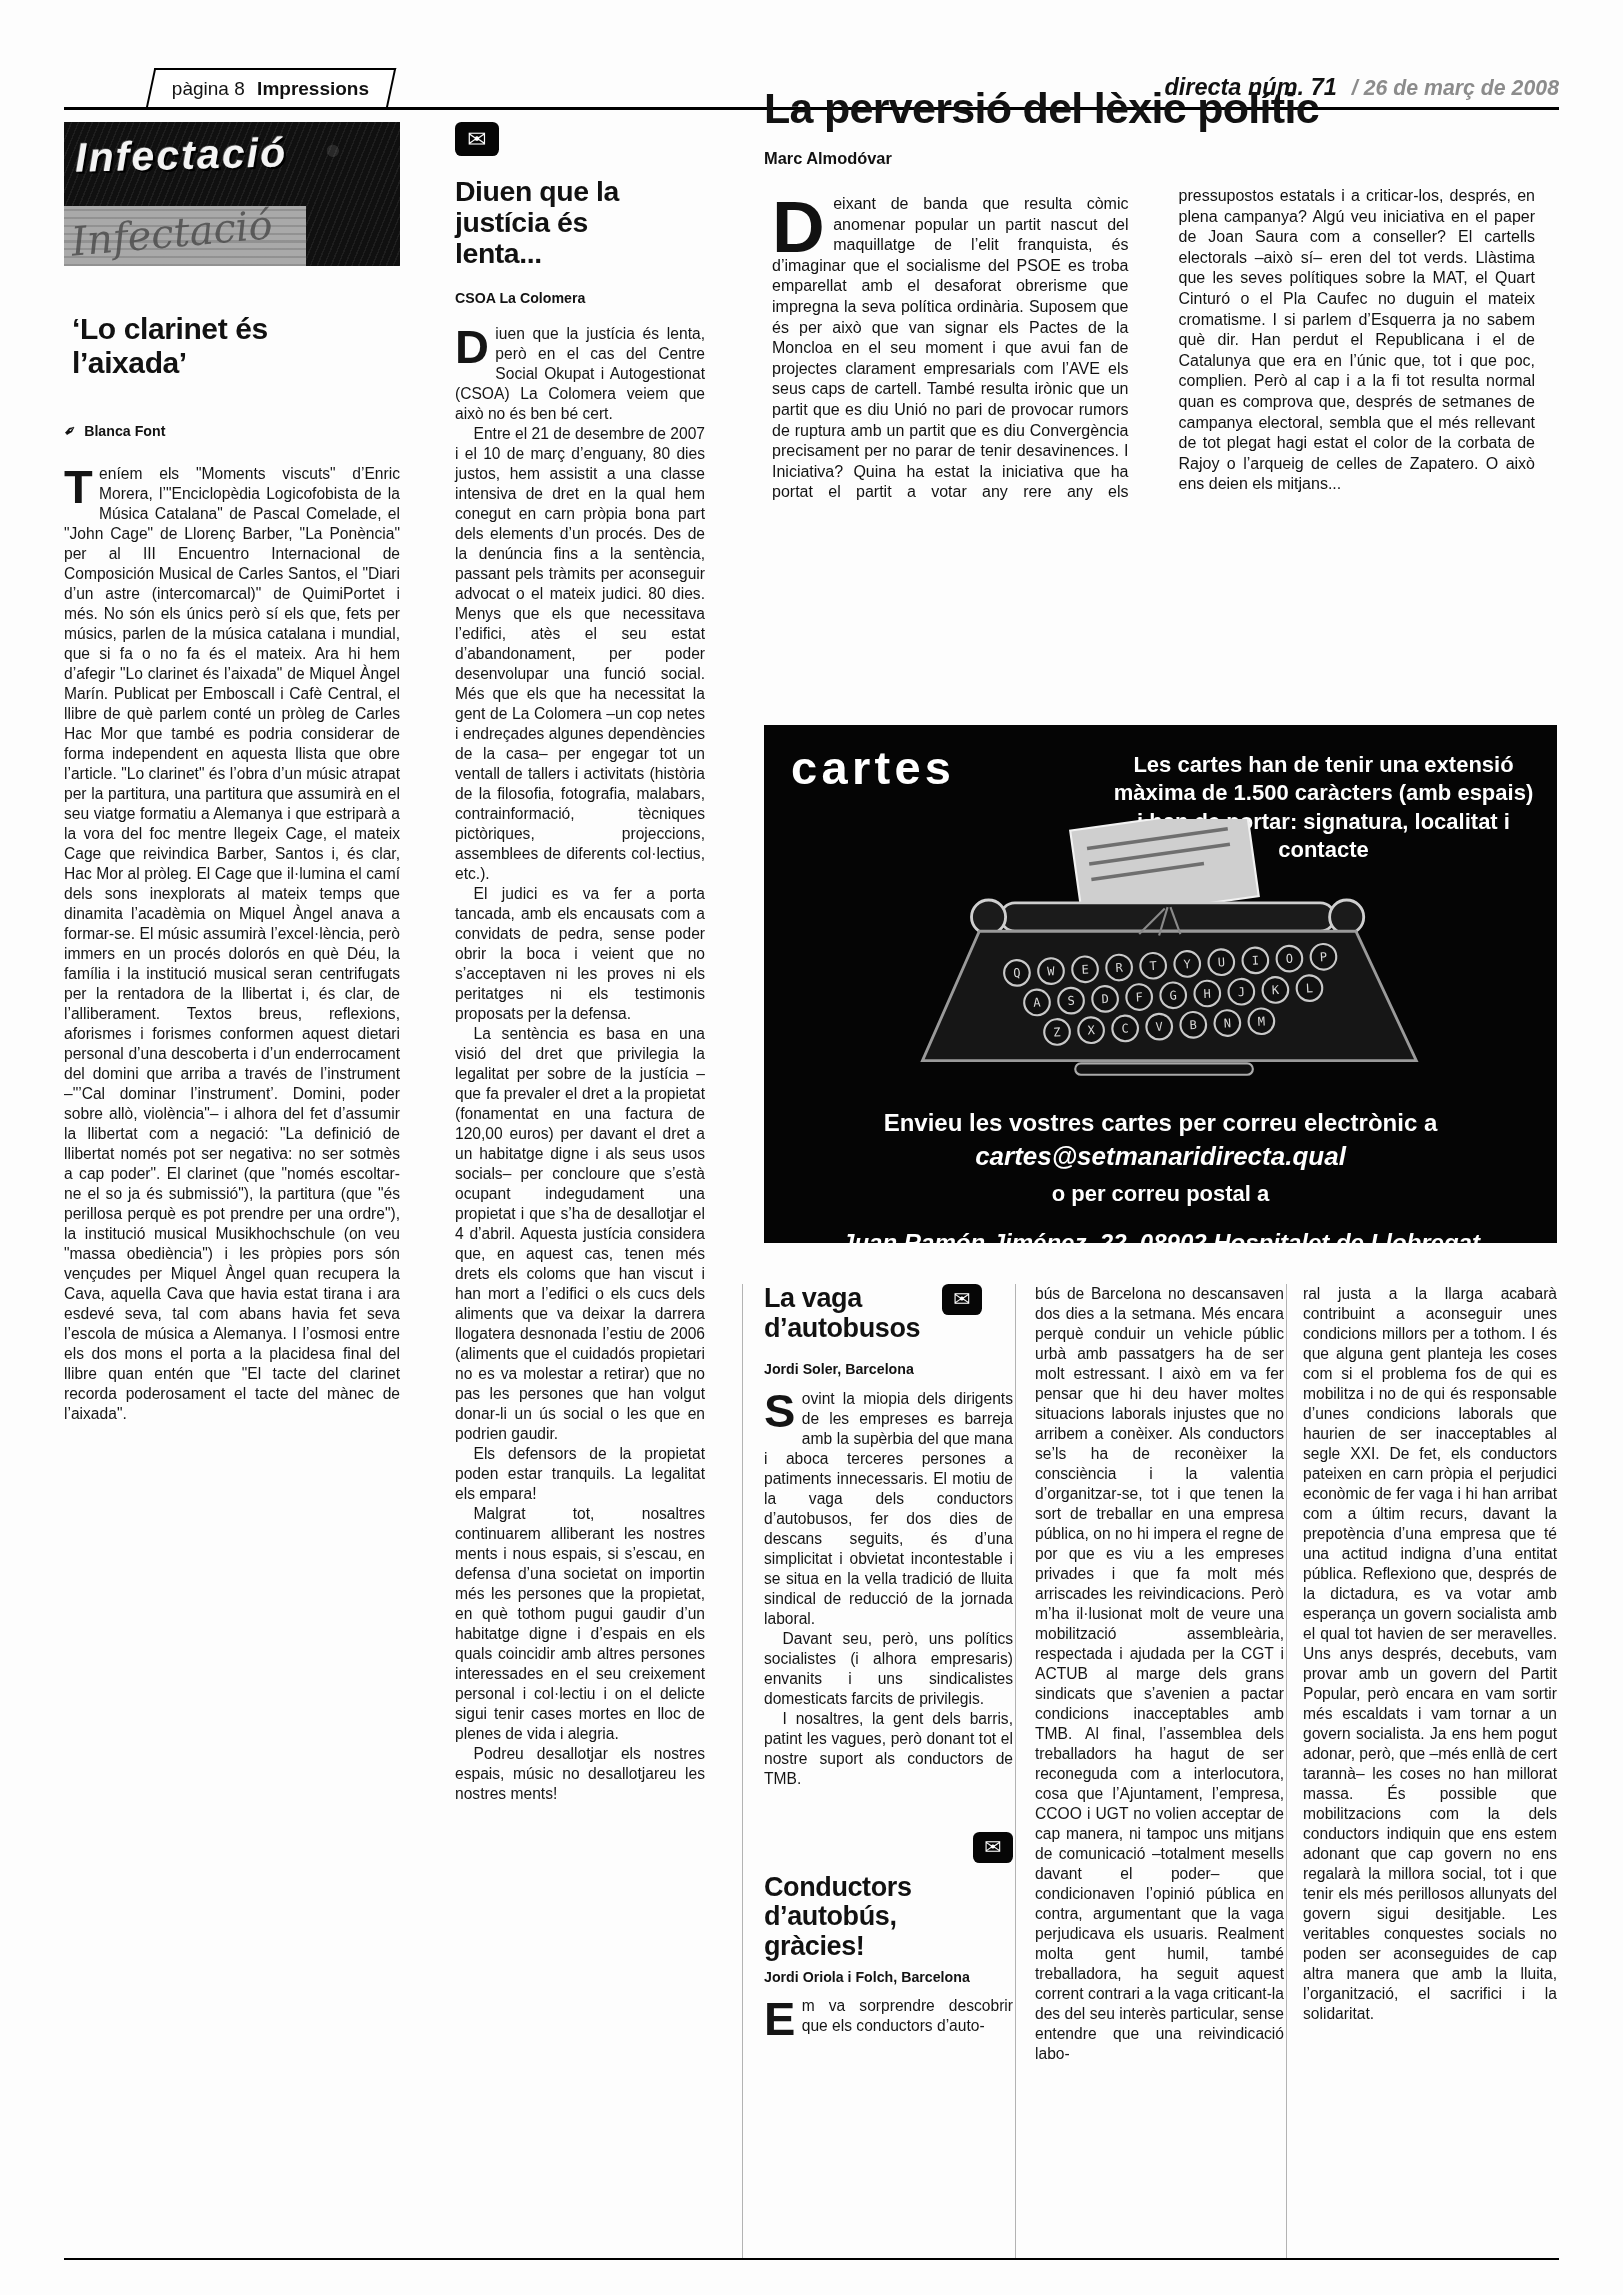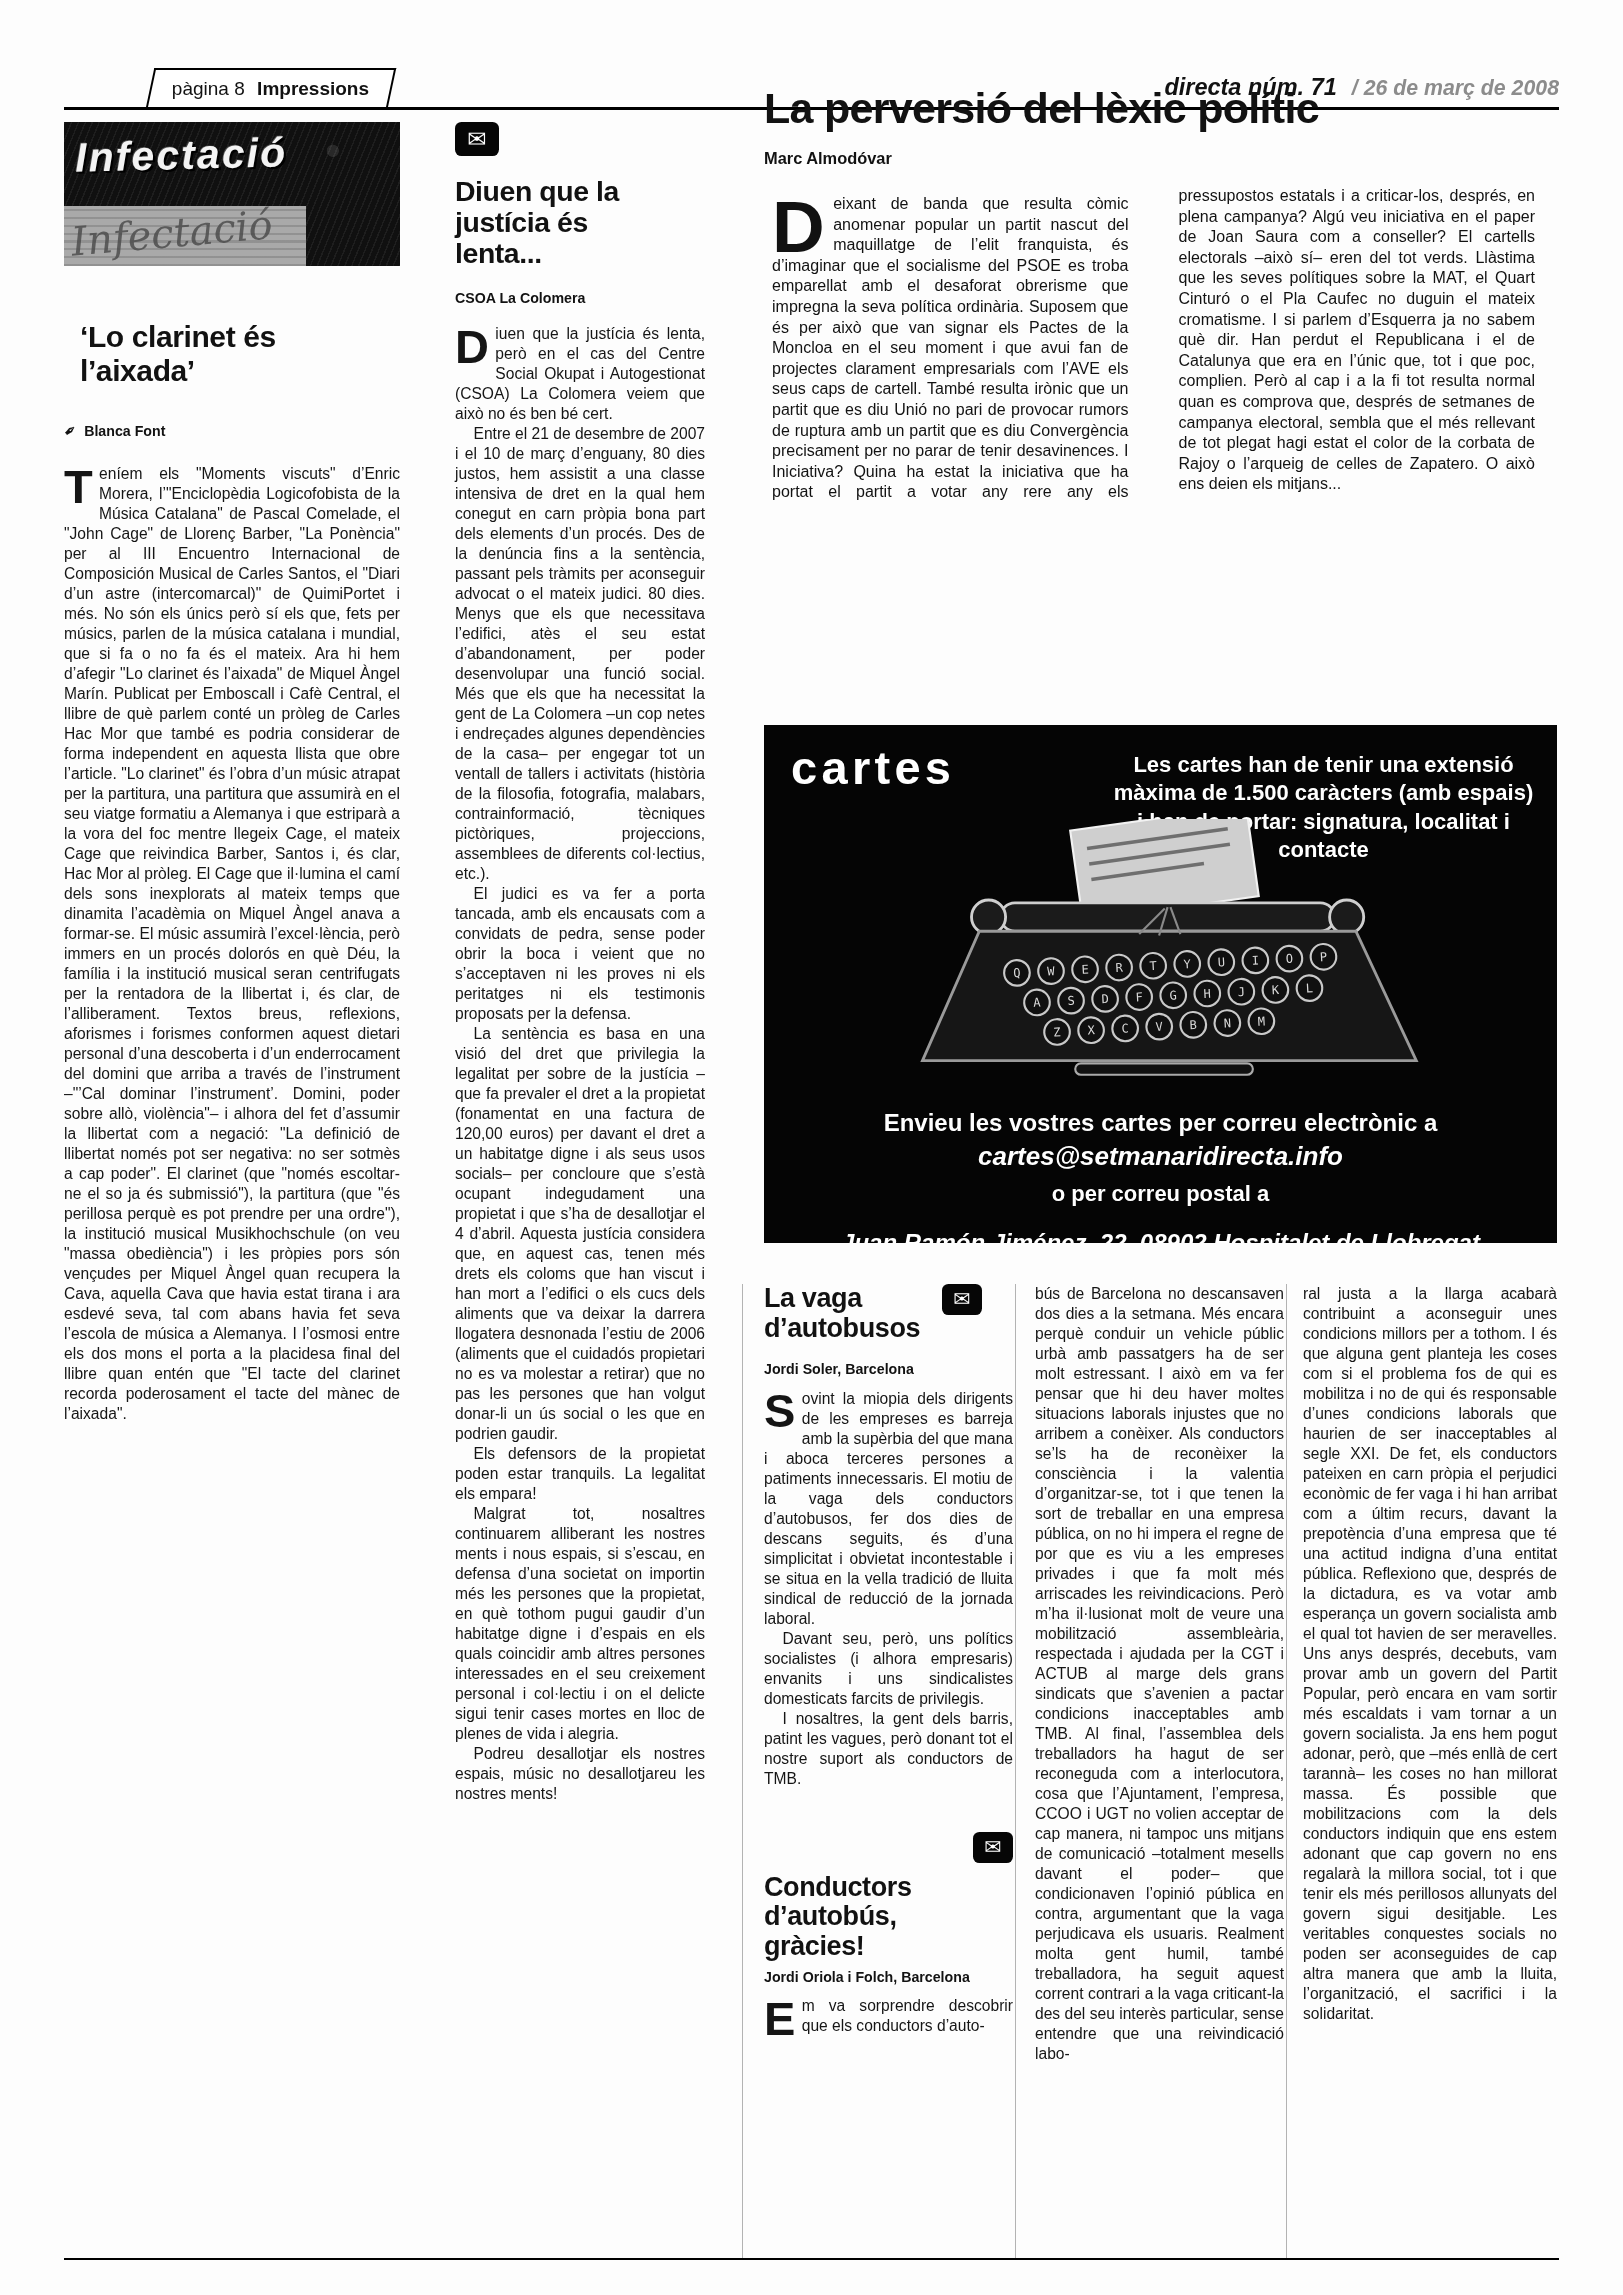--- a/index.html
+++ b/index.html
@@ -108,21 +108,21 @@
   </div>
   <div class="hrule" style="left:64px;top:107px;width:1495px;"></div>
 
   <div class="banner">
     <span class="banner-word">Infectació</span>
     <div class="banner-low">
       <span class="banner-ghost">Infectació</span>
     </div>
   </div>
 
-  <h2 class="clarinet-title" style="margin:16px;">‘Lo clarinet és l’aixada’</h2>
+  <h2 class="clarinet-title" style="margin:8px;">‘Lo clarinet és l’aixada’</h2>
 
   <div class="abs byline-row" style="left:64px;top:422px;">
     <span class="pen">✒</span>
     <span class="byline">Blanca Font</span>
   </div>
 
   <div class="abs body-text just" style="left:64px;top:464px;width:336px;">
     <p class="dc-med">Teníem els "Moments viscuts" d’Enric Morera, l’"Enciclopèdia Logicofobista de la Música Catalana" de Pascal Comelade, el "John Cage" de Llorenç Barber, "La Ponència" per al III Encuentro Internacional de Composición Musical de Carles Santos, el "Diari d’un astre (intercomarcal)" de QuimiPortet i més. No són els únics però sí els que, fets per músics, parlen de la música catalana i mundial, que si fa o no fa és el mateix. Ara hi hem d’afegir "Lo clarinet és l’aixada" de Miquel Àngel Marín. Publicat per Emboscall i Cafè Central, el llibre de què parlem conté un pròleg de Carles Hac Mor que també es podria considerar de forma independent en aquesta llista que obre l’article. "Lo clarinet" és l’obra d’un músic atrapat per la partitura, una partitura que assumirà en el seu viatge formatiu a Alemanya i que estriparà a la vora del foc mentre llegeix Cage, el mateix Cage que reivindica Barber, Santos i, és clar, Hac Mor al pròleg. El Cage que il·lumina el camí dels sons inexplorats al mateix temps que dinamita l’acadèmia on Miquel Àngel anava a formar-se. El músic assumirà l’excel·lència, però immers en un procés dolorós en què Déu, la família i la institució musical seran centrifugats per la rentadora de la llibertat i, és clar, de l’alliberament. Textos breus, reflexions, aforismes i forismes conformen aquest dietari personal d’una descoberta i d’un enderrocament del domini que arriba a través de l’instrument –"’Cal dominar l’instrument’. Domini, poder sobre allò, violència"– i alhora del fet d’assumir la llibertat com a negació: "La definició de llibertat només pot ser negativa: no ser sotmès a cap poder". El clarinet (que "només escoltar-ne el so ja és submissió"), la partitura (que "és perillosa perquè es pot prendre per una ordre"), la institució musical Musikhochschule (on veu "massa obediència") i les pròpies pors són vençudes per Miquel Àngel quan recupera la Cava, aquella Cava que havia estat tirana i ara esdevé seva, tal com abans havia fet seva l’escola de música a Alemanya. I l’osmosi entre els dos mons el porta a la placidesa final del llibre quan entén que "El tacte del clarinet recorda poderosament el tacte del mànec de l’aixada".</p>
   </div>
 
@@ -220,21 +220,21 @@
           <circle cx="592" cy="291" r="18" fill="#101010" stroke="#c9c9c9" stroke-width="3"></circle>
           <text x="592" y="297" fill="#d9d9d9" font-size="17" text-anchor="middle" font-family="DejaVu Sans Mono, monospace">N</text>
           <circle cx="640" cy="291" r="18" fill="#101010" stroke="#c9c9c9" stroke-width="3"></circle>
           <text x="640" y="297" fill="#d9d9d9" font-size="17" text-anchor="middle" font-family="DejaVu Sans Mono, monospace">M</text>
         </g>
       <rect x="380" y="344" width="250" height="16" rx="8" fill="#111111" stroke="#aaaaaa" stroke-width="3"></rect>
     </svg>
 
     <div class="send-block">
       <div class="send1">Envieu les vostres cartes per correu electrònic a</div>
-      <div class="send-email">cartes@setmanaridirecta.info</div>
+      <div class="send-email">cartes@setmanaridirecta.qual</div>
       <div class="send2">o per correu postal a</div>
       <div class="send-postal">Juan Ramón Jiménez, 22, 08902 Hospitalet de Llobregat</div>
     </div>
   </div>
 
   <div class="vline" style="left:742px;top:1284px;height:974px;"></div>
   <div class="vline" style="left:1015px;top:1284px;height:974px;"></div>
   <div class="vline" style="left:1286px;top:1284px;height:974px;"></div>
 
   <div class="letter-col" style="left:764px;width:249px;">

